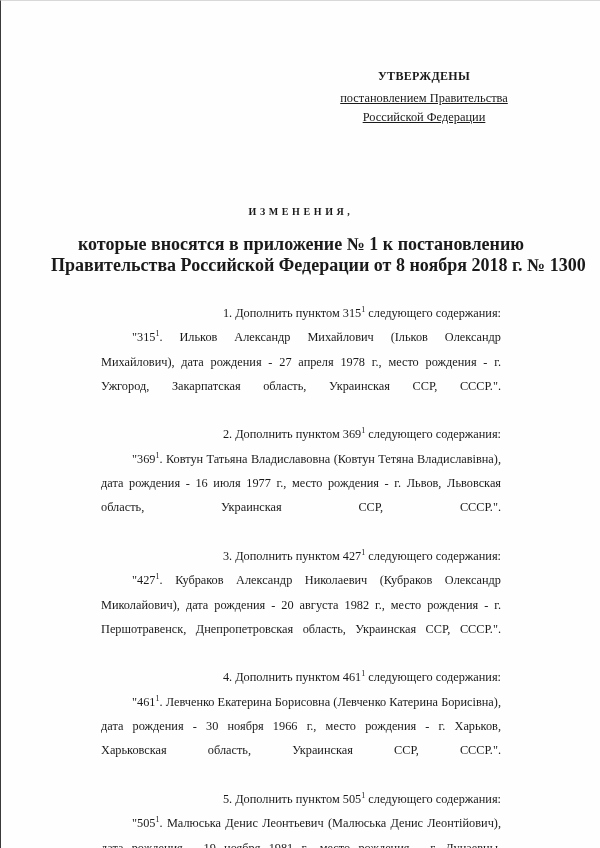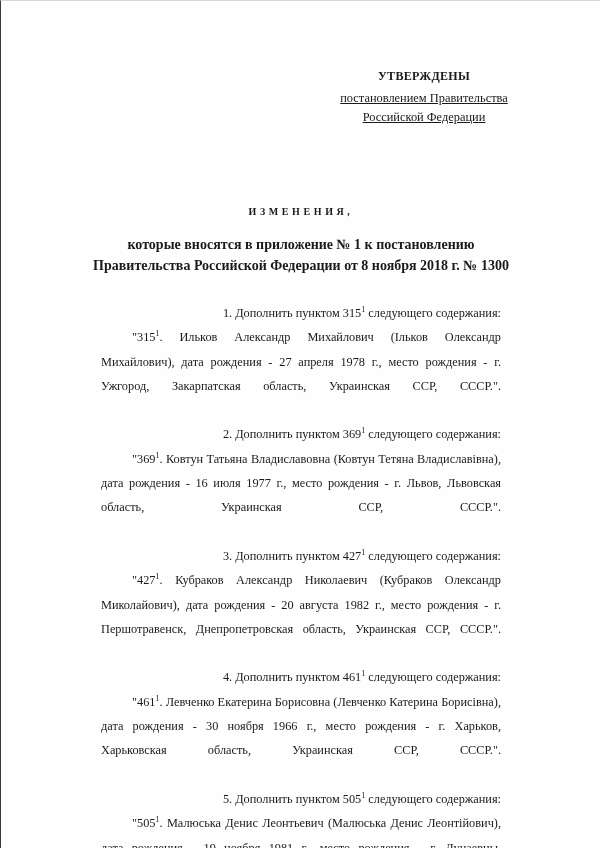--- a/index.html
+++ b/index.html
@@ -56,21 +56,21 @@
     text-align: center;
   }
   .doc-title {
     font-weight: bold;
     font-size: 10px;
     letter-spacing: 3.6px;
     margin-bottom: 17px;
   }
   .doc-subtitle {
     font-weight: bold;
-    font-size: 14px;
+    font-size: 18px;
     line-height: 21px;
   }
   .doc-subtitle div {
     white-space: nowrap;
   }
 
   
   .body-block {
     position: absolute;
     left: 100px;

